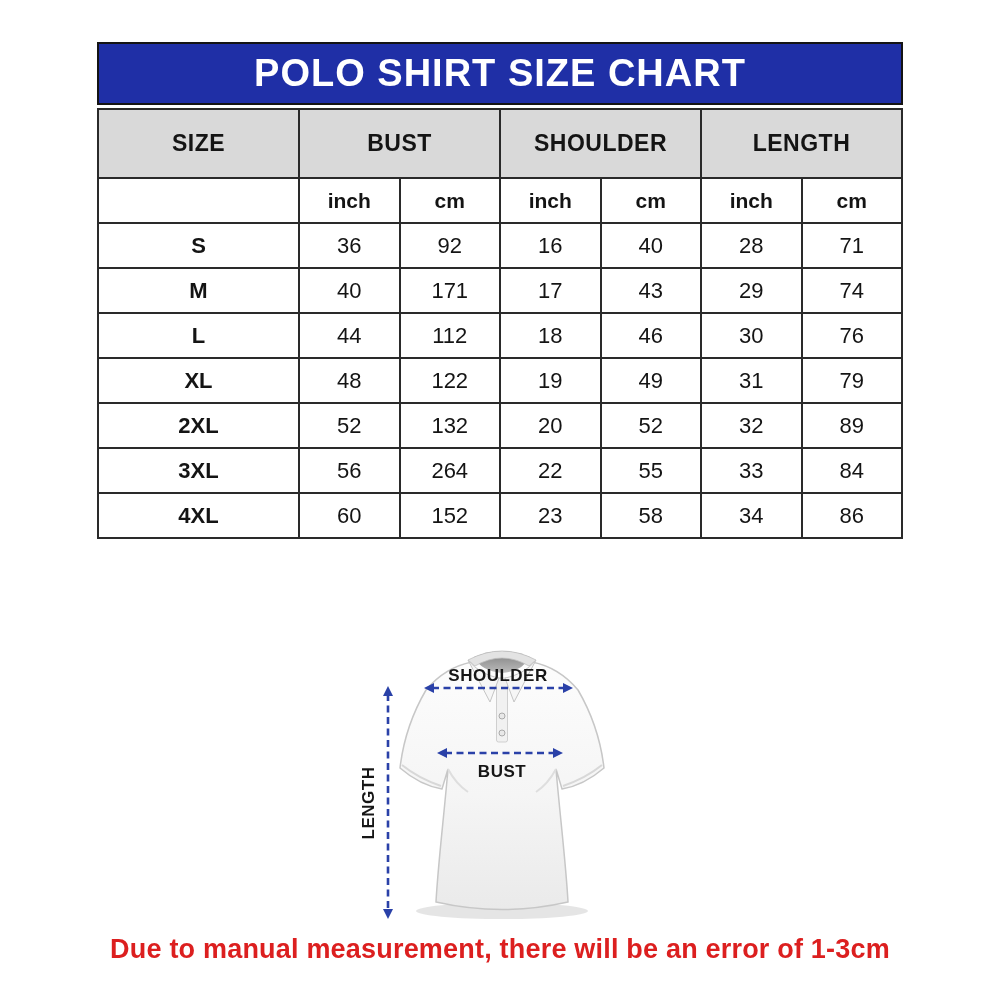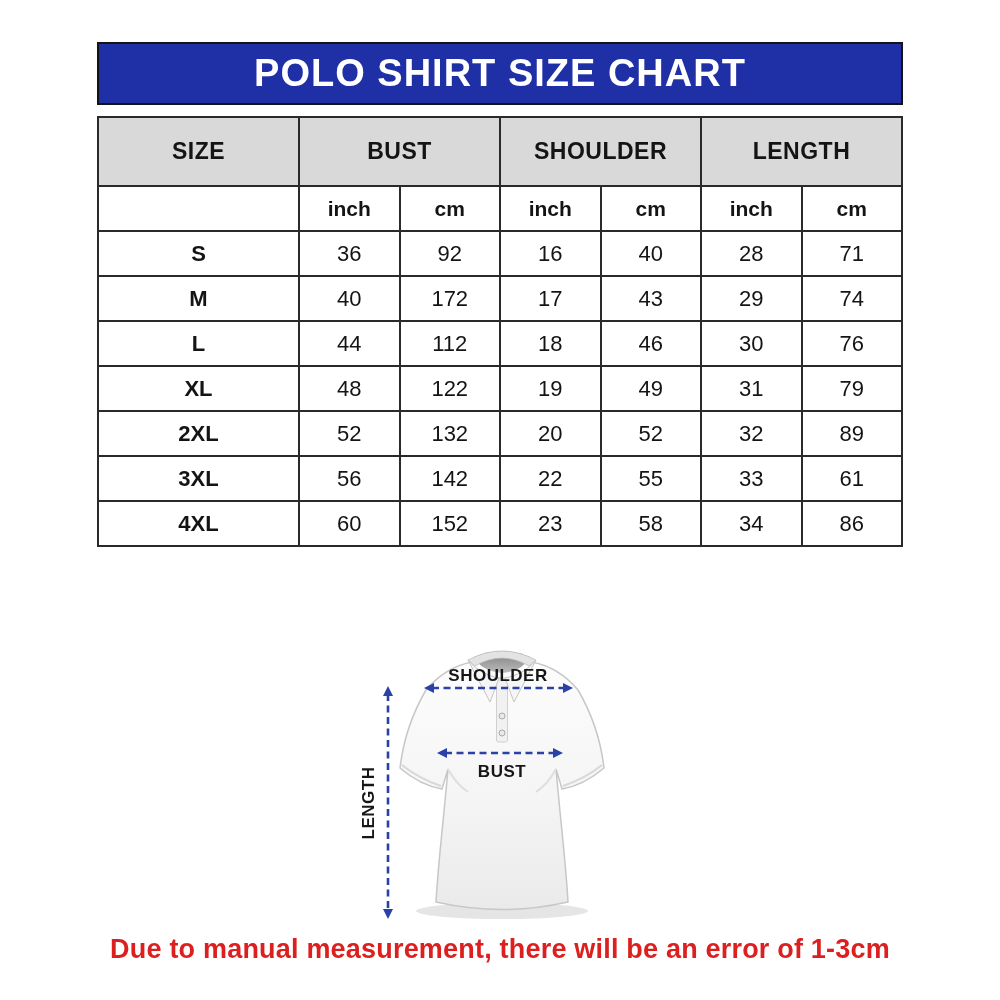--- a/index.html
+++ b/index.html
@@ -33,21 +33,21 @@
     color: #ffffff;
     font-weight: bold;
     font-size: 38px;
     letter-spacing: 1px;
     white-space: nowrap;
   }
   table.size-table {
     border-collapse: collapse;
     table-layout: fixed;
     width: 100%;
-    margin-top: 11px;
+    margin-top: 3px;
     border: 2px solid #1c1c1c;
   }
   table.size-table th, table.size-table td {
     border: 2px solid #2a2a2a;
     text-align: center;
     vertical-align: middle;
     color: #141414;
     padding: 0;
     overflow: hidden;
   }
@@ -153,21 +153,21 @@
           <td>36</td>
           <td>92</td>
           <td>16</td>
           <td>40</td>
           <td>28</td>
           <td>71</td>
         </tr>
         <tr>
           <td class="size-cell">M</td>
           <td>40</td>
-          <td>172</td>
+          <td>171</td>
           <td>17</td>
           <td>43</td>
           <td>29</td>
           <td>74</td>
         </tr>
         <tr>
           <td class="size-cell">L</td>
           <td>44</td>
           <td>112</td>
           <td>18</td>
@@ -189,25 +189,25 @@
           <td>52</td>
           <td>132</td>
           <td>20</td>
           <td>52</td>
           <td>32</td>
           <td>89</td>
         </tr>
         <tr>
           <td class="size-cell">3XL</td>
           <td>56</td>
-          <td>142</td>
+          <td>264</td>
           <td>22</td>
           <td>55</td>
           <td>33</td>
-          <td>61</td>
+          <td>84</td>
         </tr>
         <tr>
           <td class="size-cell">4XL</td>
           <td>60</td>
           <td>152</td>
           <td>23</td>
           <td>58</td>
           <td>34</td>
           <td>86</td>
         </tr>

